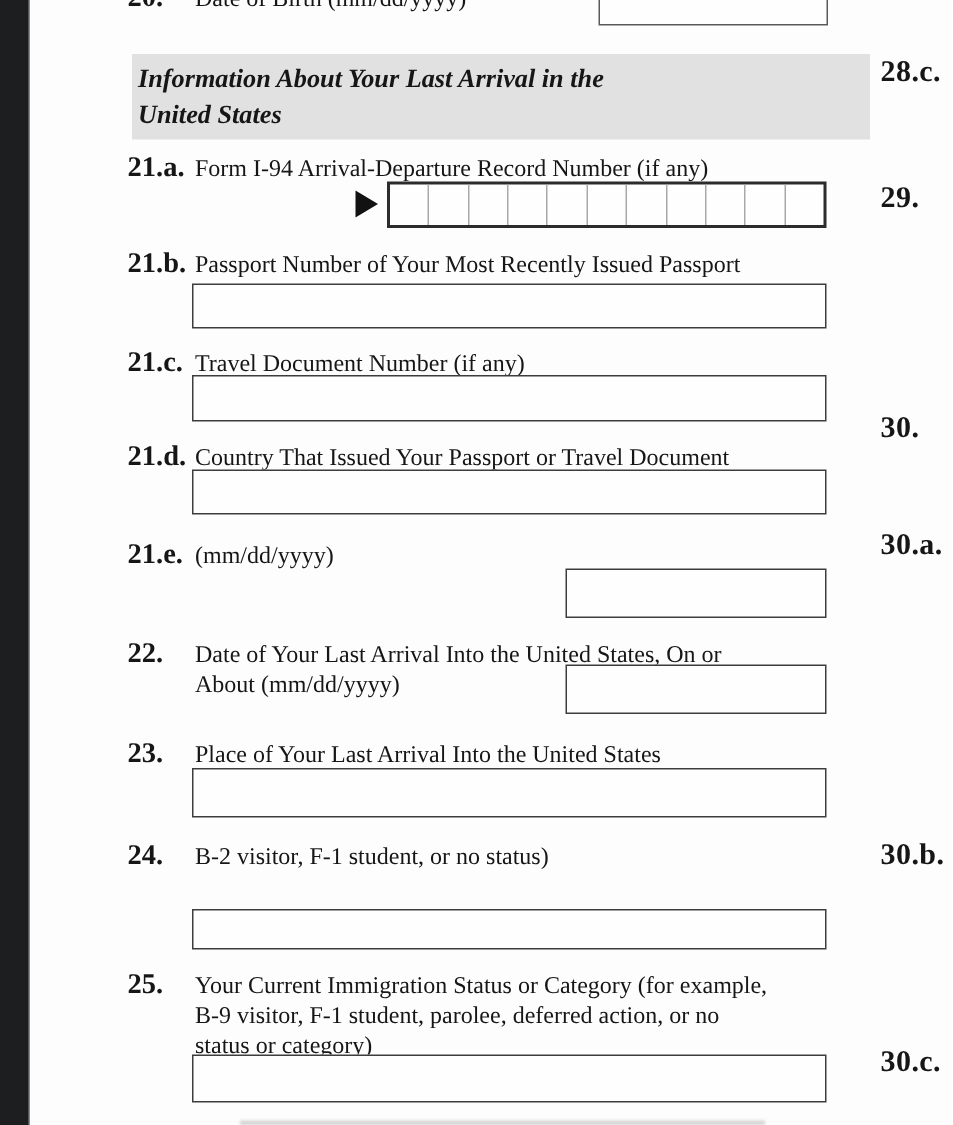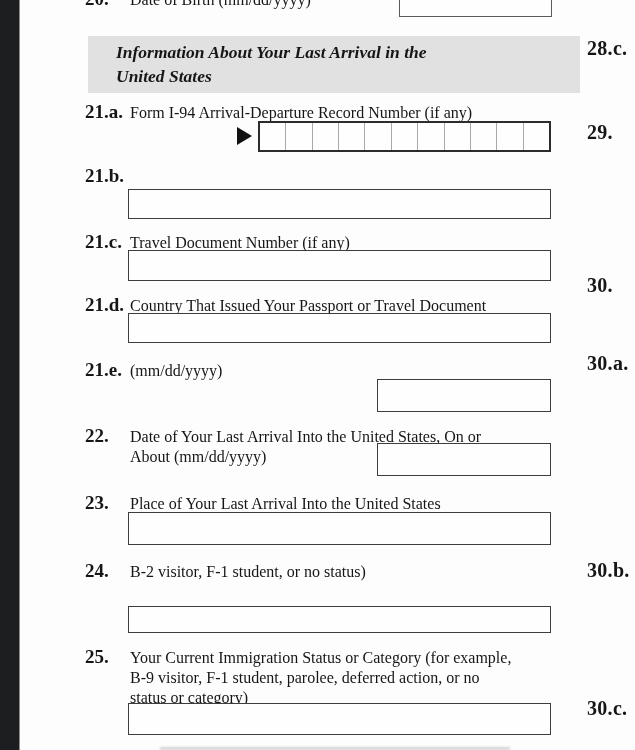--- a/index.html
+++ b/index.html
@@ -34,21 +34,21 @@
     letter-spacing: 0.3px; white-space: nowrap;
   }
   .field-box {
     position: absolute;
     background: #fefefe;
     border: 1.5px solid #3d3d3d;
   }
   .section-header {
     position: absolute; left: 88px; top: 36px; width: 492px; height: 57px;
     background: #e1e1e1;
-    padding: 4px 0 0 28px;
+    padding: 4px 0 0 4px;
   }
   .section-header .line {
     font-weight: bold; font-style: italic; font-size: 17.5px;
     line-height: 24px; white-space: nowrap;
   }
   .comb {
     position: absolute; left: 258px; top: 121px; width: 293px; height: 31px;
     border: 2px solid #2c2c2c; background: #fefefe;
     display: flex;
   }
@@ -105,20 +105,23 @@
       <div class="comb-cell"></div>
       <div class="comb-cell"></div>
       <div class="comb-cell"></div>
       <div class="comb-cell"></div>
       <div class="comb-cell"></div>
       <div class="comb-cell"></div>
       <div class="comb-cell"></div>
     </div>
 
   <div class="item-number" style="top:167px">21.b.</div>
+  <div class="item-label" style="top:167px">
+    <div class="line">Passport Number of Your Most Recently Issued Passport</div>
+  </div>
   <div class="field-box" style="left:128px; top:189px; width:423px; height:30px;"></div>
 
   <div class="item-number" style="top:233px">21.c.</div>
   <div class="item-label" style="top:233px">
     <div class="line">Travel Document Number (if any)</div>
   </div>
   <div class="field-box" style="left:128px; top:250px; width:423px; height:31px;"></div>
 
   <div class="item-number" style="top:296px">21.d.</div>
   <div class="item-label" style="top:296px">

